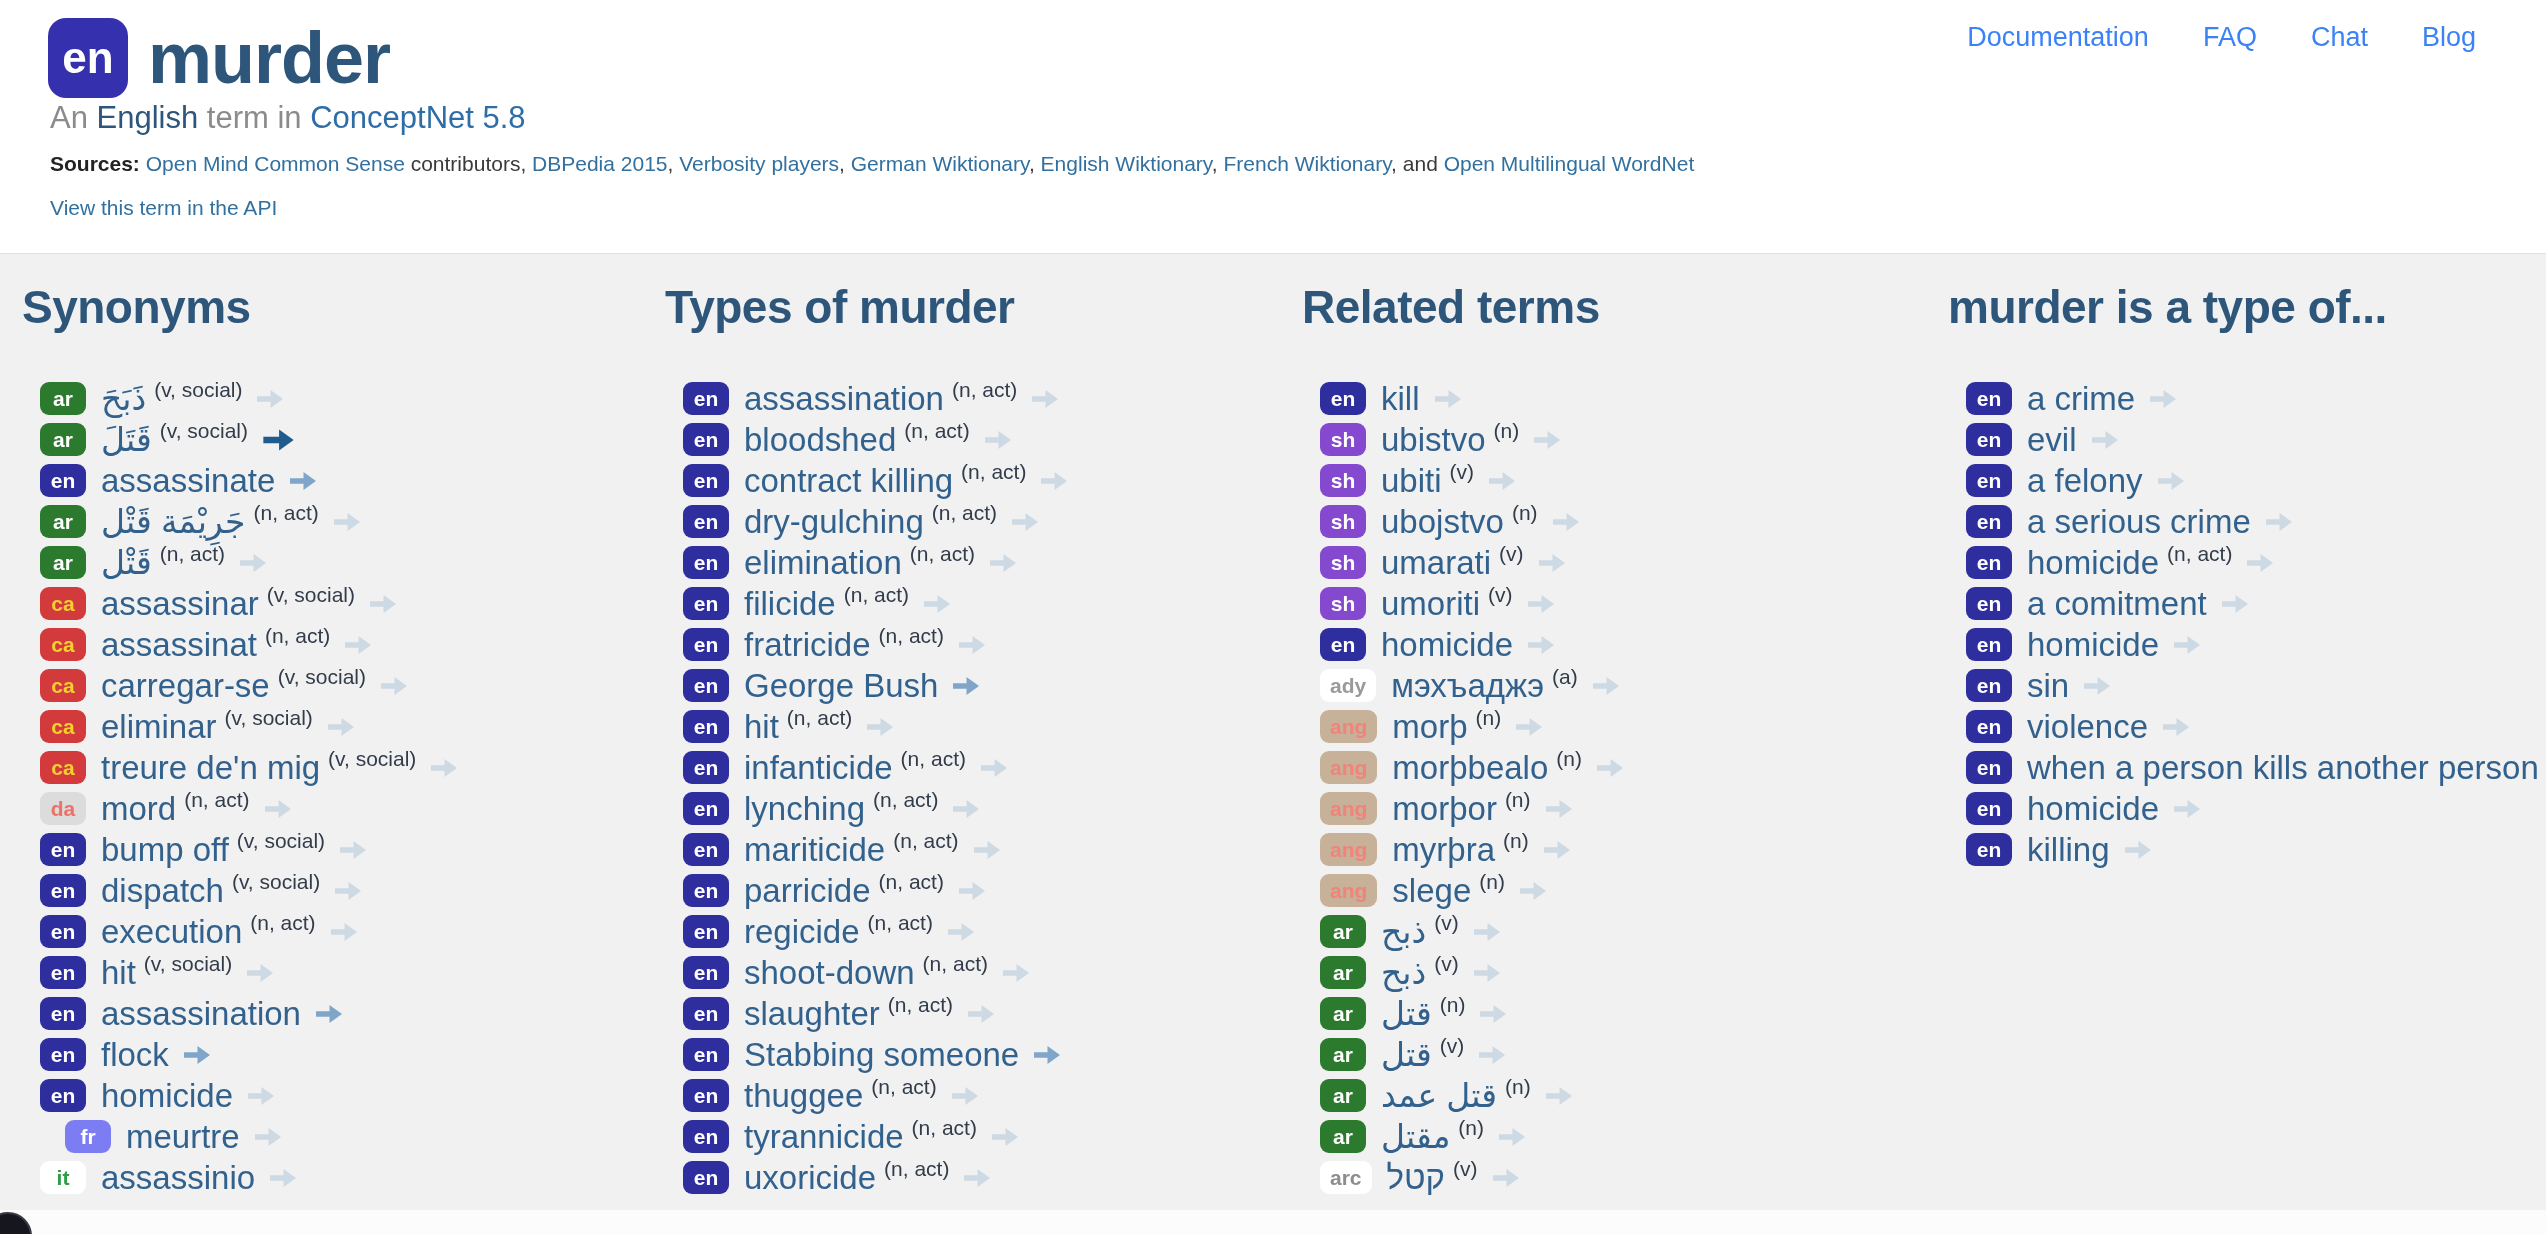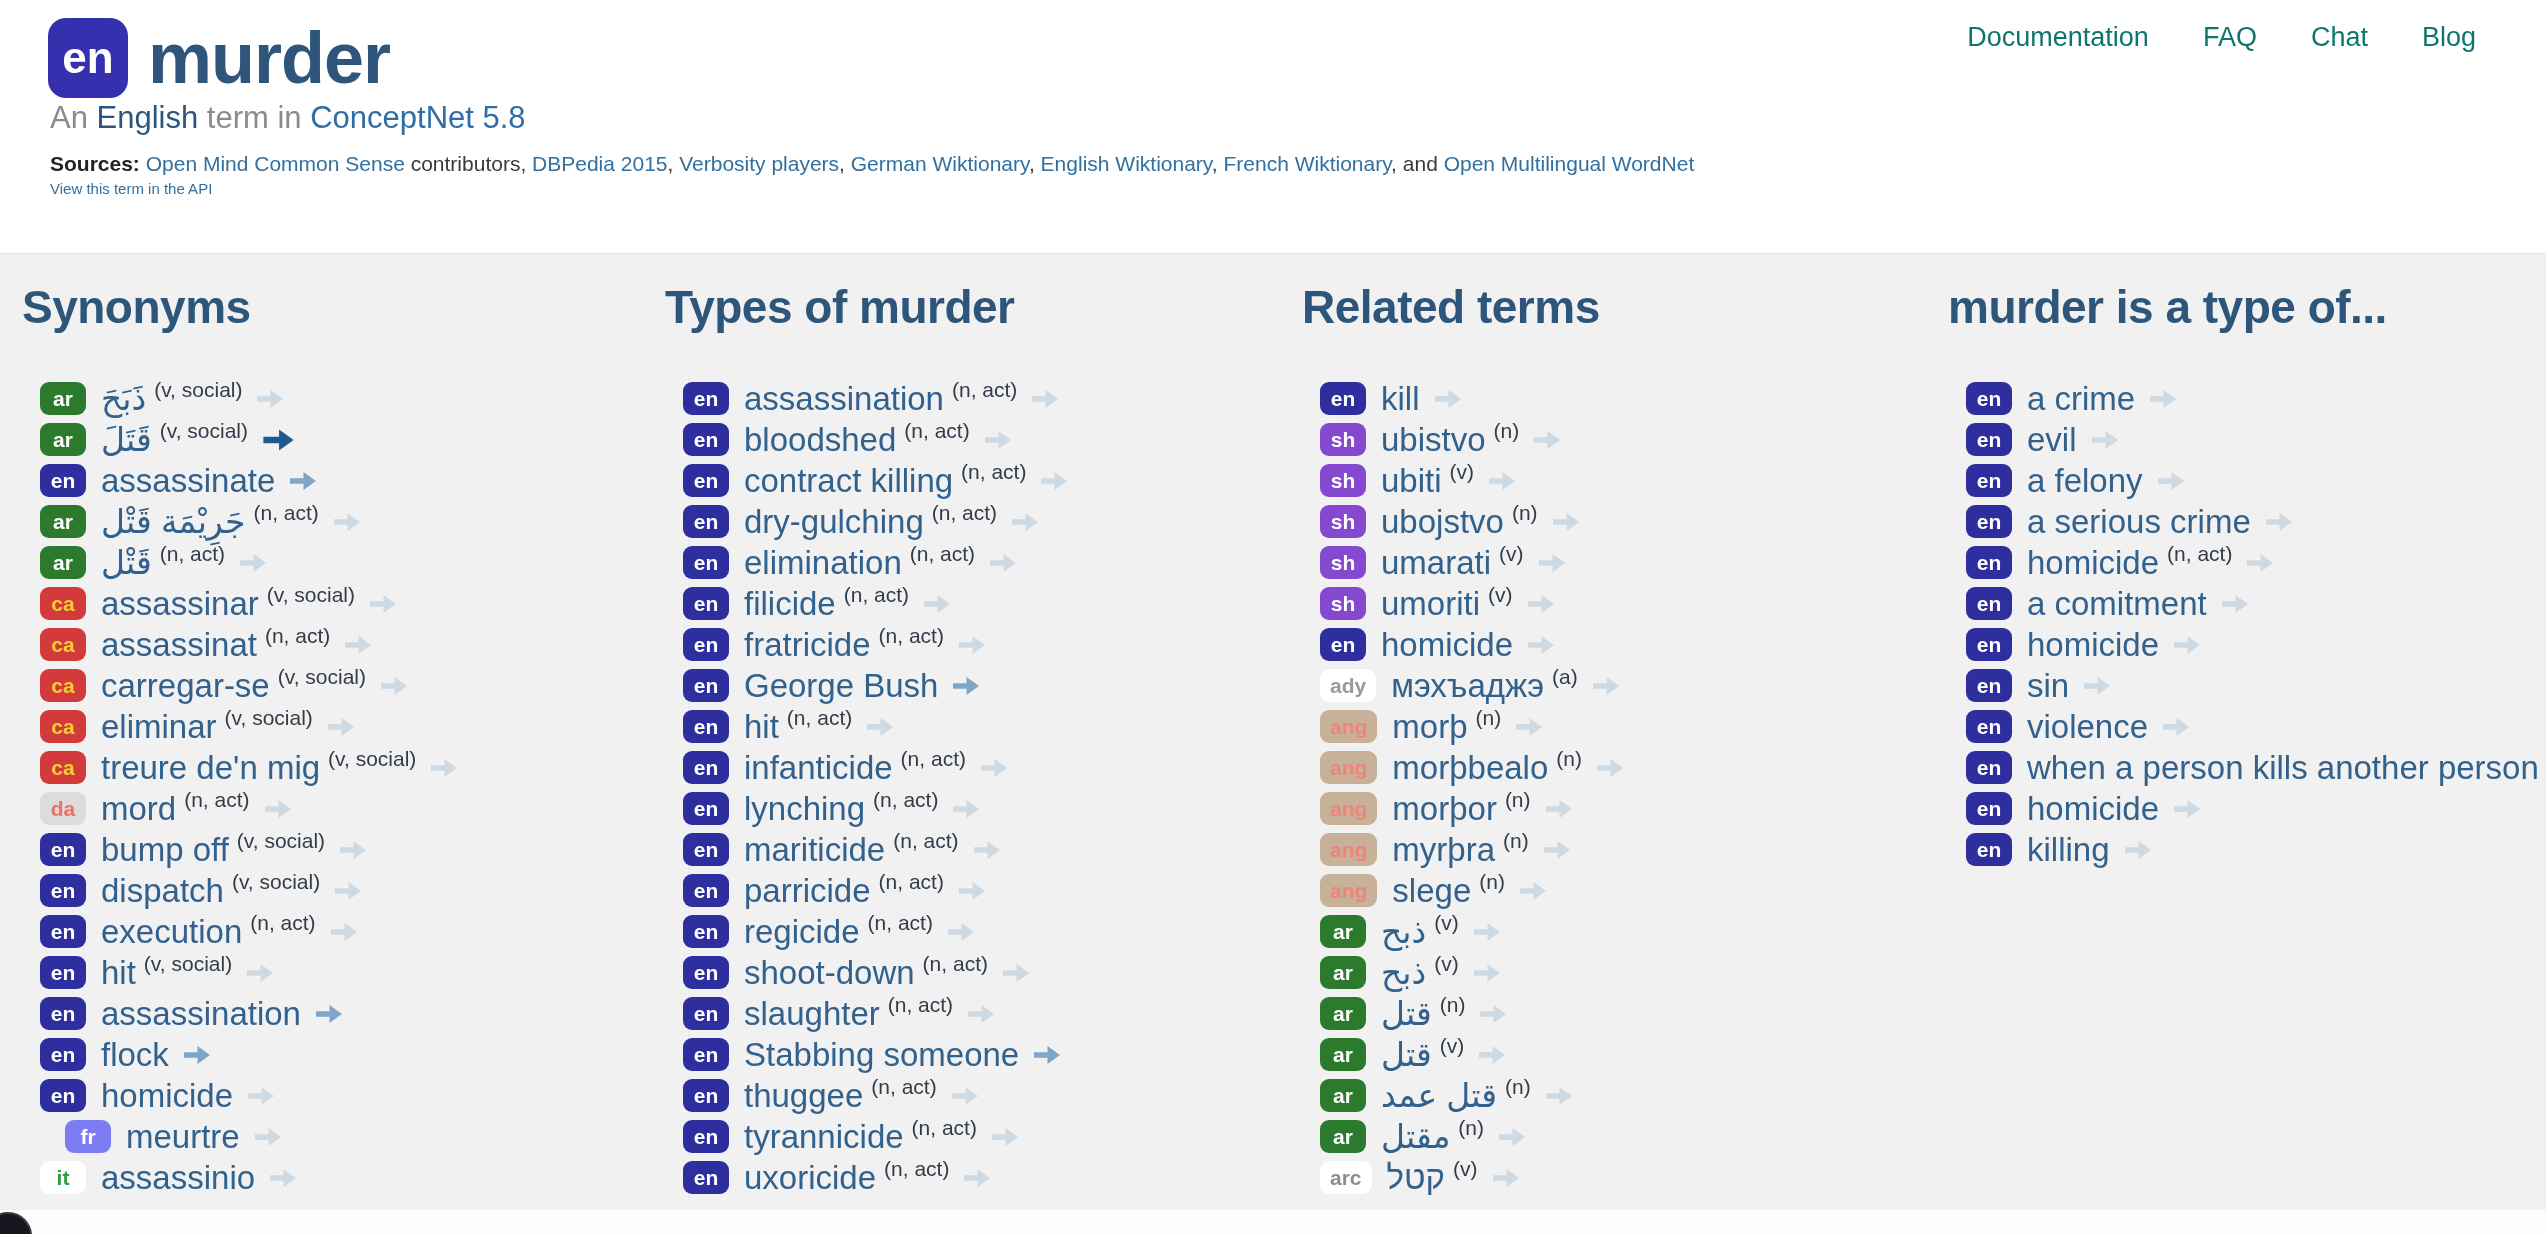--- a/index.html
+++ b/index.html
@@ -20,23 +20,23 @@
   }
   .page-title{margin:0;font-size:72px;line-height:84px;font-weight:700;color:#2d567a;letter-spacing:-1px;}
   .subtitle{position:absolute;left:50px;top:100px;font-size:31px;margin:0;}
   .subtitle .seg-plain{color:#8b8b8b;}
   .subtitle .seg-link-dark{color:#2d567a;text-align:center;}
   .subtitle .seg-link-bright{color:#2f6da6;}
   .sources{position:absolute;left:50px;top:152px;font-size:21px;margin:0;color:#3a3a3a;}
   .sources .seg-bold{font-weight:700;color:#222222;}
   .sources .seg-plain{color:#3a3a3a;}
   .sources .seg-link{color:#31709f;}
-  .api-link{position:absolute;left:50px;top:180px;font-size:15px;color:#31709f;}
+  .api-link{position:absolute;left:50px;top:196px;font-size:21px;color:#31709f;}
   .top-nav{position:absolute;right:70px;top:22px;display:flex;gap:54px;}
-  .top-nav a{font-size:27px;color:#0f766e;}
+  .top-nav a{font-size:27px;color:#3b82f6;}
 
   
   .main-panel{
     position:absolute;top:253px;left:0;right:0;height:957px;
     background:#f1f1f2;border-top:1px solid #e2e2e4;
     display:flex;box-sizing:border-box;padding:26px 0 0 22px;
   }
   .col{flex:0 0 auto;}
   .col-0{width:643px;}
   .col-1{width:637px;}

